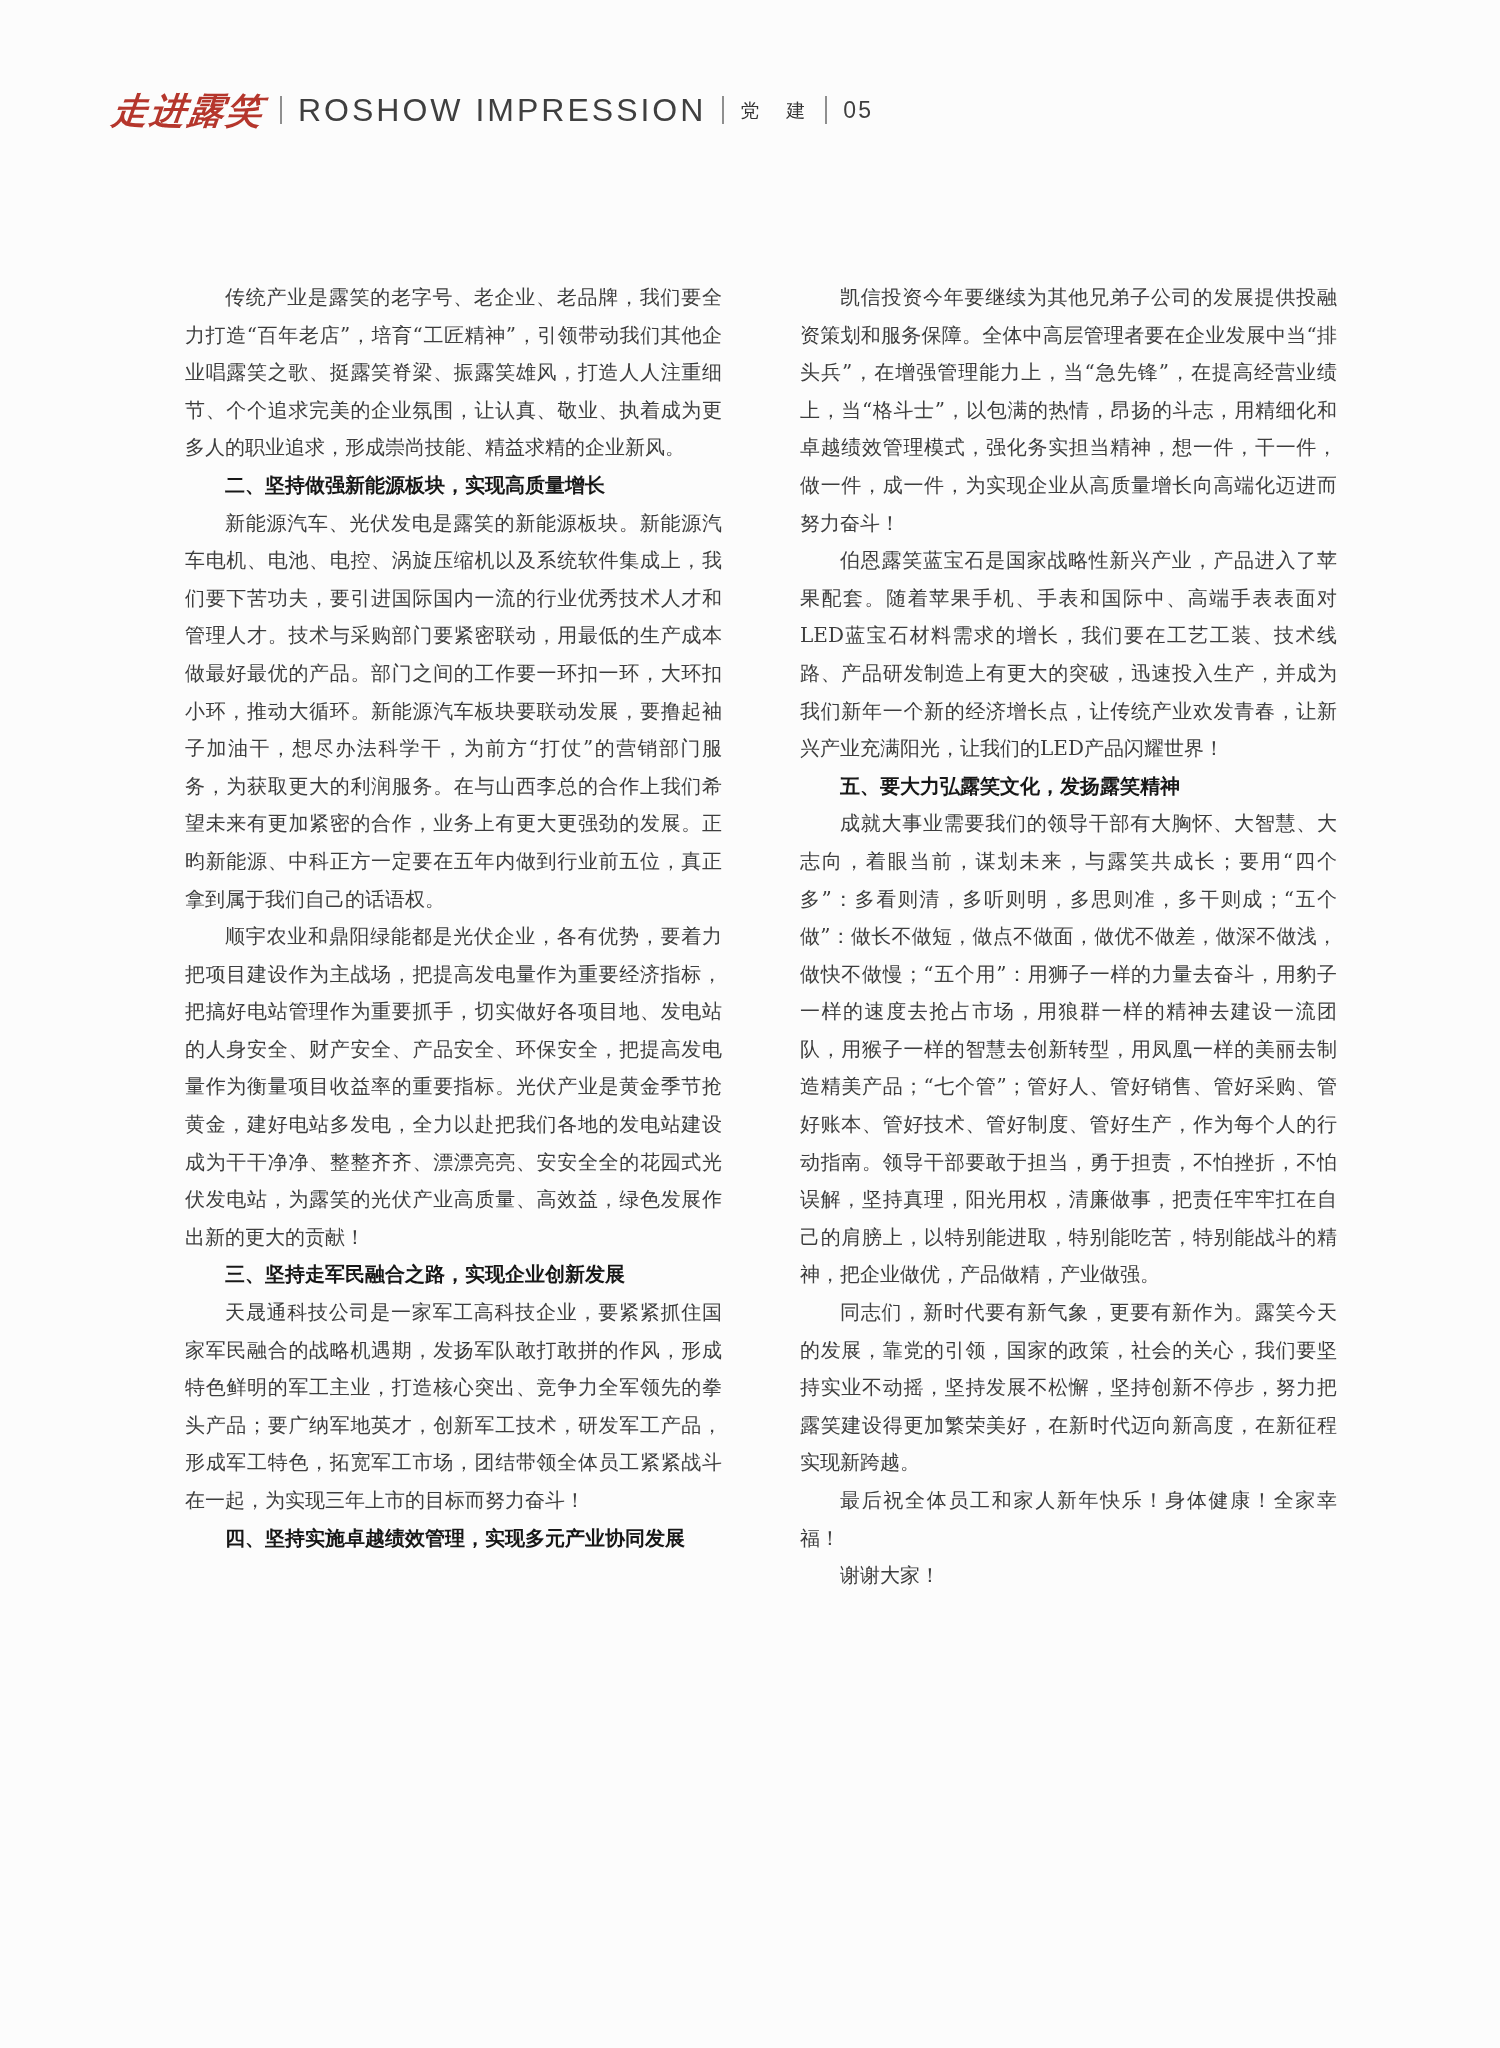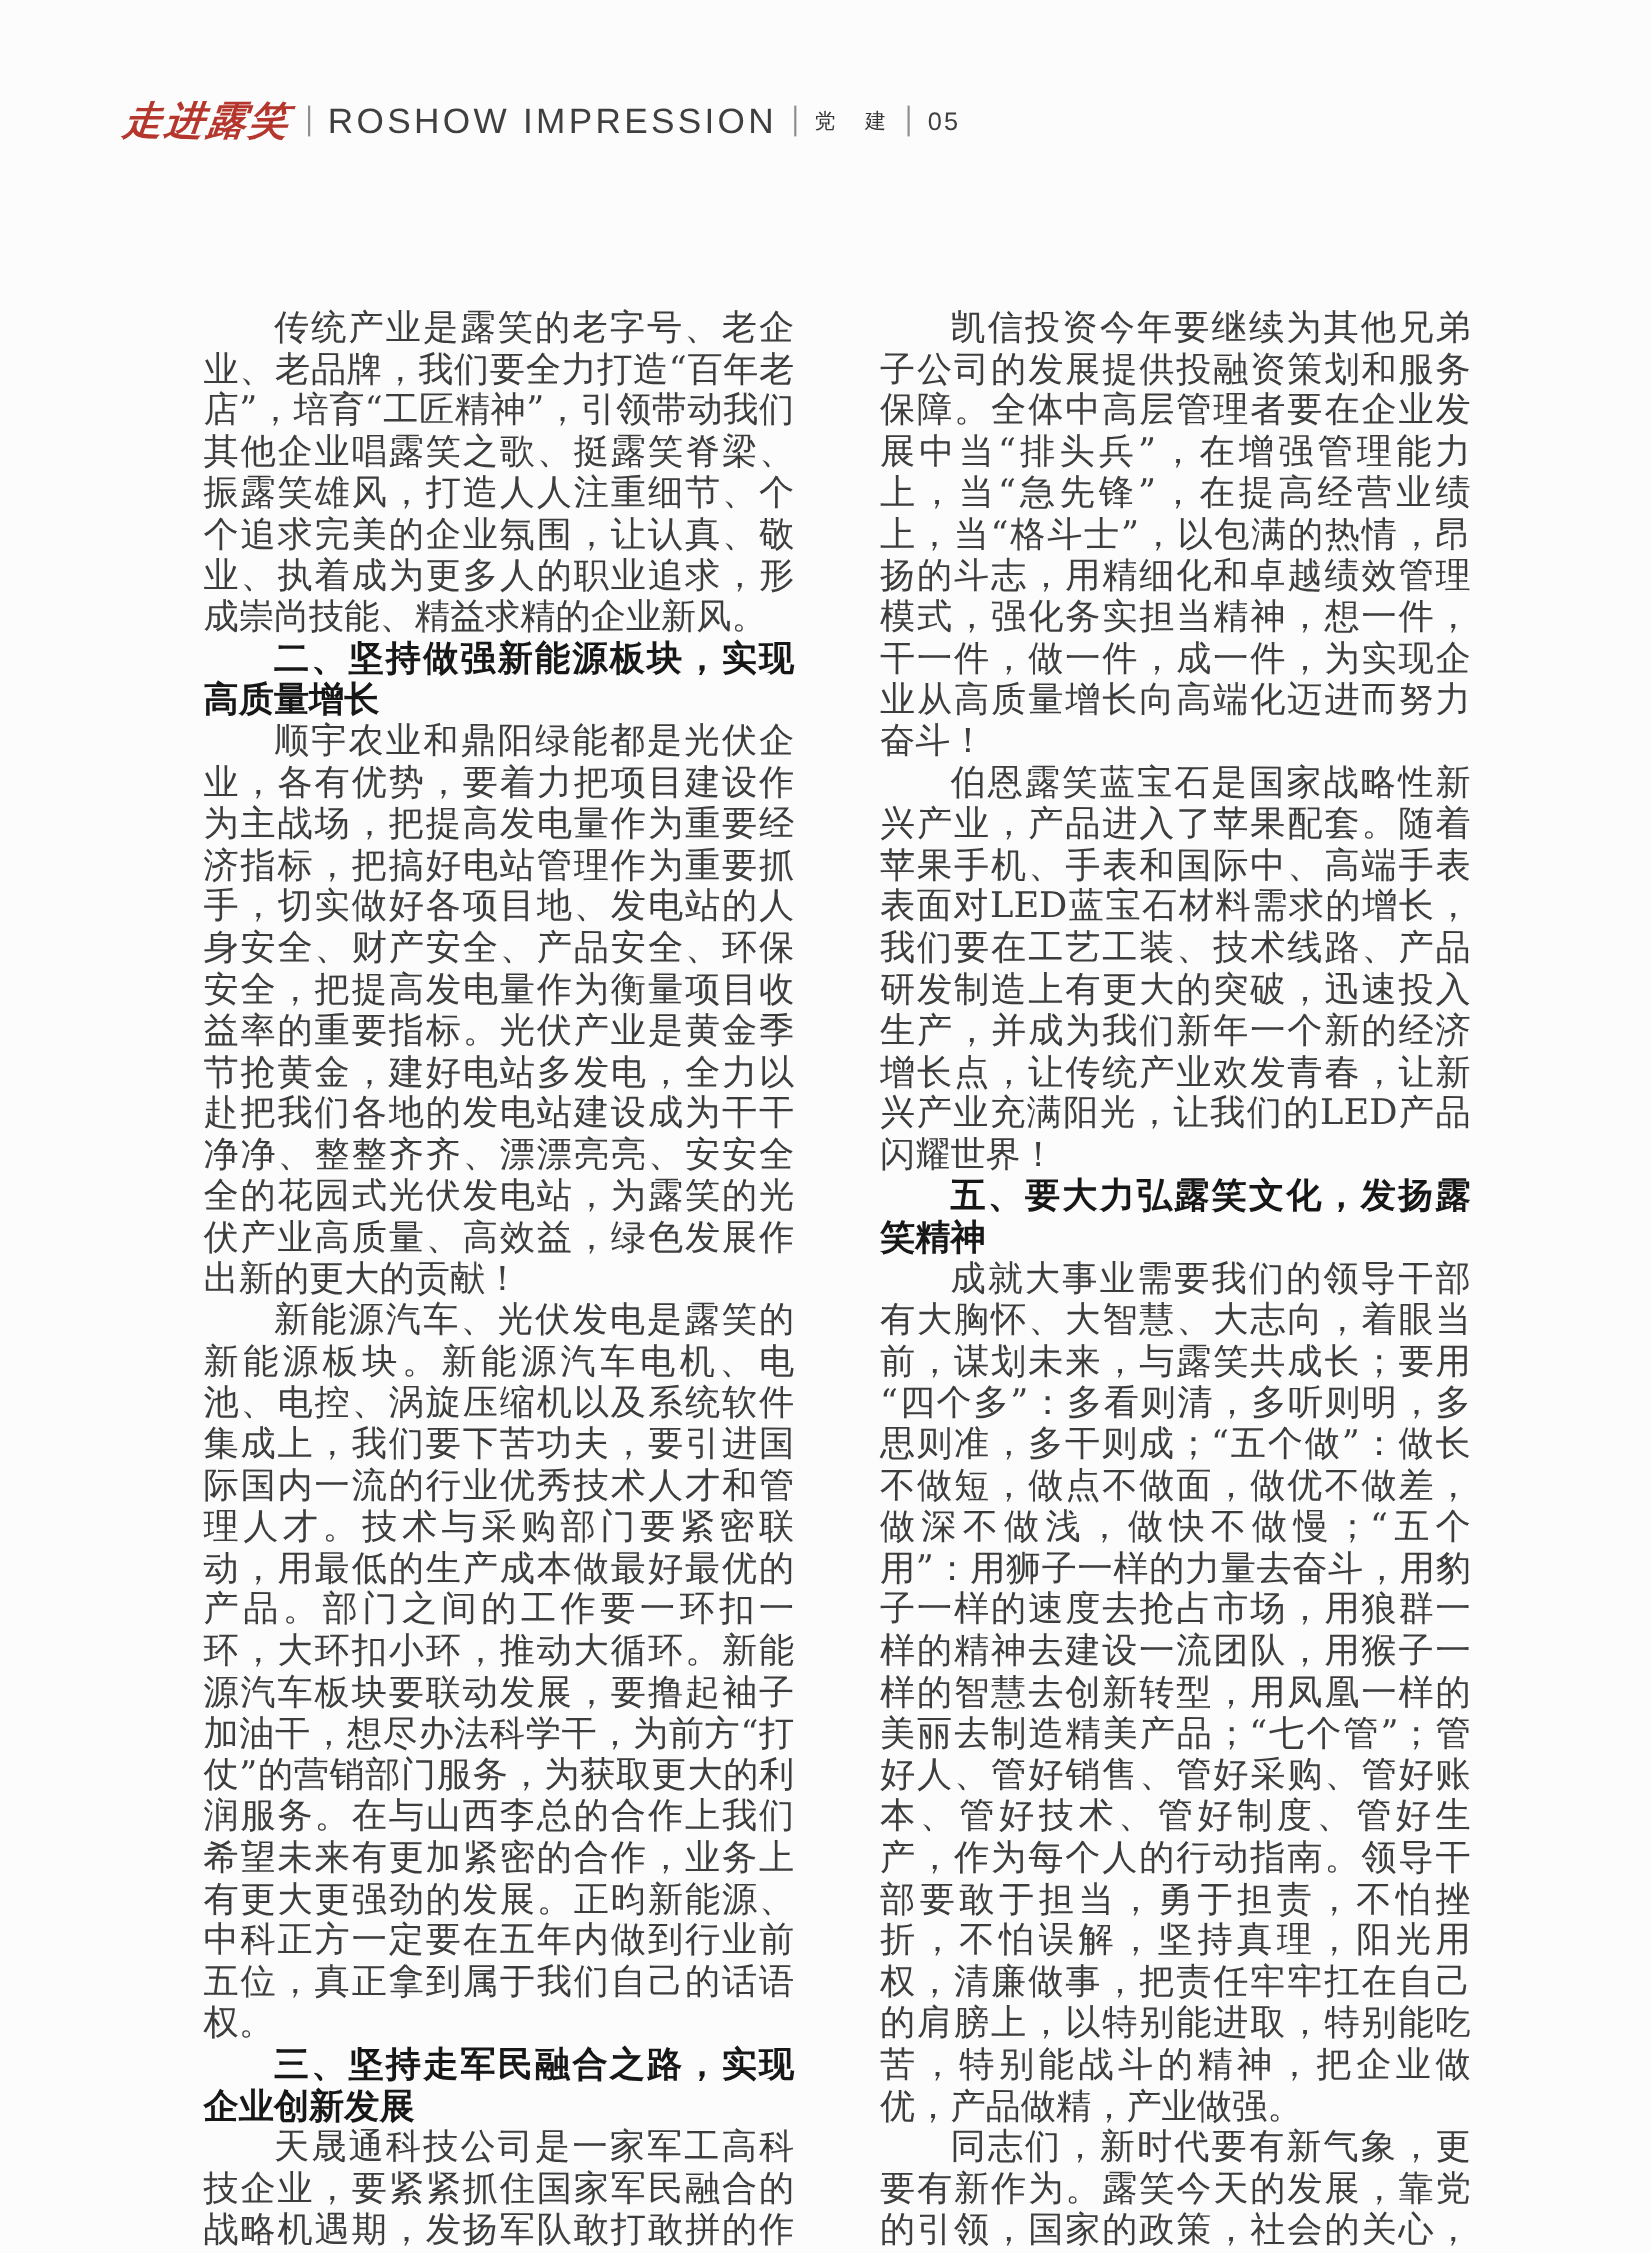--- a/index.html
+++ b/index.html
@@ -66,21 +66,21 @@
     position: absolute;
     top: 279px;
     width: 537px;
     text-align: justify;
     text-justify: inter-ideograph;
   }
   .column-left  { left: 185px; }
   .column-right { left: 800px; }
   .para, .heading {
     margin: 0;
-    font-size: 32px;
+    font-size: 20px;
     line-height: 37.6px;
     text-indent: 2em;
     color: #3d3d3d;
     text-align: justify;
     text-justify: inter-ideograph;
   }
   .para { font-family: "DejaVu Serif", "Liberation Serif", serif; }
   .heading {
     font-family: "DejaVu Sans", "Liberation Sans", sans-serif;
     font-weight: bold;
@@ -98,22 +98,22 @@
     <span class="magazine-title">ROSHOW IMPRESSION</span>
     <span class="hdr-divider"></span>
     <span class="section-title">党　建</span>
     <span class="hdr-divider"></span>
     <span class="page-number">05</span>
   </div>
 
   <div class="column column-left">
       <p class="para">传统产业是露笑的老字号、老企业、老品牌，我们要全力打造“百年老店”，培育“工匠精神”，引领带动我们其他企业唱露笑之歌、挺露笑脊梁、振露笑雄风，打造人人注重细节、个个追求完美的企业氛围，让认真、敬业、执着成为更多人的职业追求，形成崇尚技能、精益求精的企业新风。</p>
       <p class="heading">二、坚持做强新能源板块，实现高质量增长</p>
+      <p class="para">新能源汽车、光伏发电是露笑的新能源板块。新能源汽车电机、电池、电控、涡旋压缩机以及系统软件集成上，我们要下苦功夫，要引进国际国内一流的行业优秀技术人才和管理人才。技术与采购部门要紧密联动，用最低的生产成本做最好最优的产品。部门之间的工作要一环扣一环，大环扣小环，推动大循环。新能源汽车板块要联动发展，要撸起袖子加油干，想尽办法科学干，为前方“打仗”的营销部门服务，为获取更大的利润服务。在与山西李总的合作上我们希望未来有更加紧密的合作，业务上有更大更强劲的发展。正昀新能源、中科正方一定要在五年内做到行业前五位，真正拿到属于我们自己的话语权。</p>
       <p class="para">顺宇农业和鼎阳绿能都是光伏企业，各有优势，要着力把项目建设作为主战场，把提高发电量作为重要经济指标，把搞好电站管理作为重要抓手，切实做好各项目地、发电站的人身安全、财产安全、产品安全、环保安全，把提高发电量作为衡量项目收益率的重要指标。光伏产业是黄金季节抢黄金，建好电站多发电，全力以赴把我们各地的发电站建设成为干干净净、整整齐齐、漂漂亮亮、安安全全的花园式光伏发电站，为露笑的光伏产业高质量、高效益，绿色发展作出新的更大的贡献！</p>
-      <p class="para">新能源汽车、光伏发电是露笑的新能源板块。新能源汽车电机、电池、电控、涡旋压缩机以及系统软件集成上，我们要下苦功夫，要引进国际国内一流的行业优秀技术人才和管理人才。技术与采购部门要紧密联动，用最低的生产成本做最好最优的产品。部门之间的工作要一环扣一环，大环扣小环，推动大循环。新能源汽车板块要联动发展，要撸起袖子加油干，想尽办法科学干，为前方“打仗”的营销部门服务，为获取更大的利润服务。在与山西李总的合作上我们希望未来有更加紧密的合作，业务上有更大更强劲的发展。正昀新能源、中科正方一定要在五年内做到行业前五位，真正拿到属于我们自己的话语权。</p>
       <p class="heading">三、坚持走军民融合之路，实现企业创新发展</p>
       <p class="para">天晟通科技公司是一家军工高科技企业，要紧紧抓住国家军民融合的战略机遇期，发扬军队敢打敢拼的作风，形成特色鲜明的军工主业，打造核心突出、竞争力全军领先的拳头产品；要广纳军地英才，创新军工技术，研发军工产品，形成军工特色，拓宽军工市场，团结带领全体员工紧紧战斗在一起，为实现三年上市的目标而努力奋斗！</p>
       <p class="heading">四、坚持实施卓越绩效管理，实现多元产业协同发展</p>
     </div>
   <div class="column column-right">
       <p class="para">凯信投资今年要继续为其他兄弟子公司的发展提供投融资策划和服务保障。全体中高层管理者要在企业发展中当“排头兵”，在增强管理能力上，当“急先锋”，在提高经营业绩上，当“格斗士”，以包满的热情，昂扬的斗志，用精细化和卓越绩效管理模式，强化务实担当精神，想一件，干一件，做一件，成一件，为实现企业从高质量增长向高端化迈进而努力奋斗！</p>
       <p class="para">伯恩露笑蓝宝石是国家战略性新兴产业，产品进入了苹果配套。随着苹果手机、手表和国际中、高端手表表面对LED蓝宝石材料需求的增长，我们要在工艺工装、技术线路、产品研发制造上有更大的突破，迅速投入生产，并成为我们新年一个新的经济增长点，让传统产业欢发青春，让新兴产业充满阳光，让我们的LED产品闪耀世界！</p>
       <p class="heading">五、要大力弘露笑文化，发扬露笑精神</p>
       <p class="para">成就大事业需要我们的领导干部有大胸怀、大智慧、大志向，着眼当前，谋划未来，与露笑共成长；要用“四个多”：多看则清，多听则明，多思则准，多干则成；“五个做”：做长不做短，做点不做面，做优不做差，做深不做浅，做快不做慢；“五个用”：用狮子一样的力量去奋斗，用豹子一样的速度去抢占市场，用狼群一样的精神去建设一流团队，用猴子一样的智慧去创新转型，用凤凰一样的美丽去制造精美产品；“七个管”；管好人、管好销售、管好采购、管好账本、管好技术、管好制度、管好生产，作为每个人的行动指南。领导干部要敢于担当，勇于担责，不怕挫折，不怕误解，坚持真理，阳光用权，清廉做事，把责任牢牢扛在自己的肩膀上，以特别能进取，特别能吃苦，特别能战斗的精神，把企业做优，产品做精，产业做强。</p>
       <p class="para">同志们，新时代要有新气象，更要有新作为。露笑今天的发展，靠党的引领，国家的政策，社会的关心，我们要坚持实业不动摇，坚持发展不松懈，坚持创新不停步，努力把露笑建设得更加繁荣美好，在新时代迈向新高度，在新征程实现新跨越。</p>

